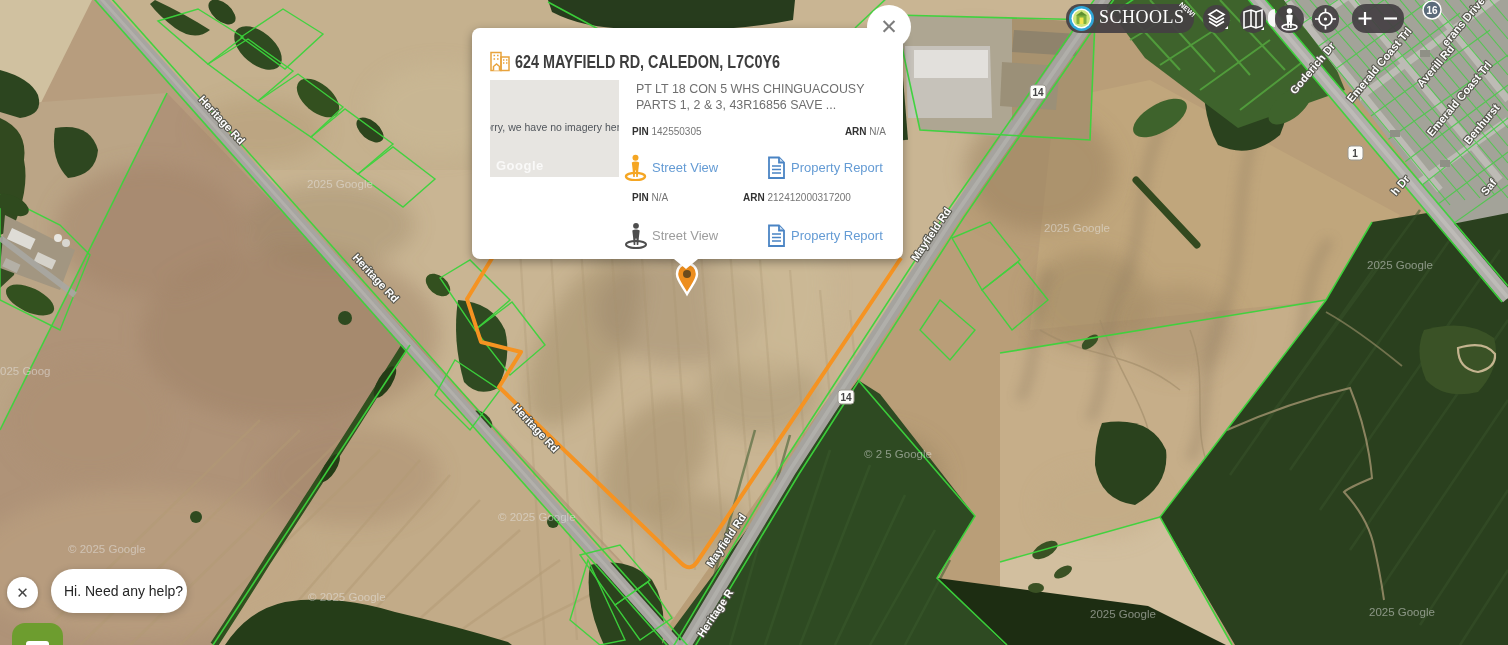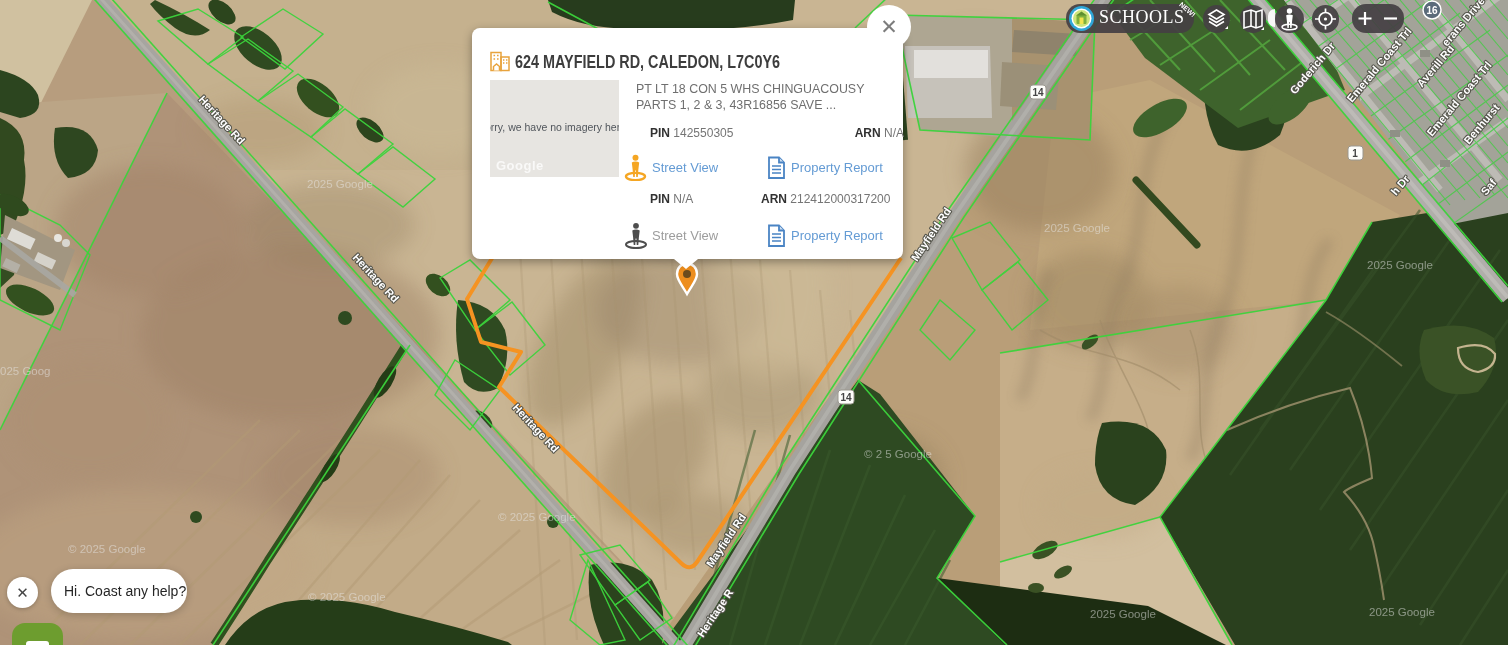--- a/index.html
+++ b/index.html
@@ -7,21 +7,21 @@
 #map{position:absolute;left:0;top:0}
 .card{position:absolute;left:472px;top:28px;width:431px;height:231px;background:#fff;border-radius:8px;box-shadow:0 3px 10px rgba(0,0,0,.35)}
 .cardtail{position:absolute;left:202px;top:231px;width:0;height:0;border-left:12px solid transparent;border-right:12px solid transparent;border-top:10px solid #fff}
 .xbtn{position:absolute;left:395px;top:-23px;width:44px;height:44px;border-radius:50%;background:#fff;color:#7d7d7d;font-size:21px;line-height:44px;text-align:center}
 .title{position:absolute;left:43px;top:24px;font-size:18px;font-weight:bold;color:#3d3d3d;white-space:nowrap;transform:scaleX(.8);transform-origin:0 0}
 .bicon{position:absolute;left:17px;top:23px}
 .thumb{position:absolute;left:18px;top:52px;width:129px;height:97px;background:#e7e5e1;overflow:hidden}
 .thumbtxt{position:absolute;left:-5px;top:41px;font-size:10.5px;color:#50555b;white-space:nowrap}
 .glogo{position:absolute;left:6px;bottom:4px;font-size:13px;font-weight:bold;color:rgba(255,255,255,.75);letter-spacing:.5px}
 .desc{position:absolute;left:164px;top:53px;width:260px;font-size:13.5px;line-height:16px;color:#6f6f6f;transform:scaleX(.92);transform-origin:0 0;white-space:nowrap}
-.prow{position:absolute;left:178px;width:254px;font-size:12px;color:#757575;white-space:nowrap}
+.prow{position:absolute;left:160px;width:254px;font-size:10px;color:#757575;white-space:nowrap}
 .prow b{color:#323232}
 .lnkrow{position:absolute;left:152px;width:254px;height:26px}
 .blue{color:#649bd4;font-size:13px;white-space:nowrap}
 .gray{color:#9d9d9d;font-size:13px;white-space:nowrap}
 .ctl{position:absolute;background:rgba(68,63,67,.92);border-radius:14px}
 .schools{left:1066px;top:4px;width:128px;height:29px}
 .schools .stxt{position:absolute;left:33px;top:3px;font-family:"Liberation Serif",serif;font-size:18px;color:#fff;letter-spacing:.5px}
 .schools .sicon{position:absolute;left:2px;top:1px}
 .newb{position:absolute;left:112px;top:2px;font-size:7px;font-weight:bold;color:#fff;transform:rotate(41deg)}
 .chatx{position:absolute;left:7px;top:577px;width:31px;height:31px;border-radius:50%;background:#fff;box-shadow:0 1px 4px rgba(0,0,0,.25);color:#444;font-size:15px;line-height:31px;text-align:center}
@@ -515,18 +515,18 @@
 <div class="ctl" style="left:1352px;top:4px;width:52px;height:29px">
 <svg width="52" height="29" viewBox="0 0 52 29" stroke="#fff" stroke-width="2.2">
 <path d="M13,8 v13 M6.5,14.5 h13"></path>
 <path d="M32,14.5 h13"></path>
 </svg>
 </div>
 
 <div class="chatx">✕</div>
 
 <div class="chatpill">
-    <span>Hi. Coast any help?</span>
+    <span>Hi. Need any help?</span>
   </div>
 
 <div class="chatbtn">
     <i></i>
   </div>
 
 </body></html>

